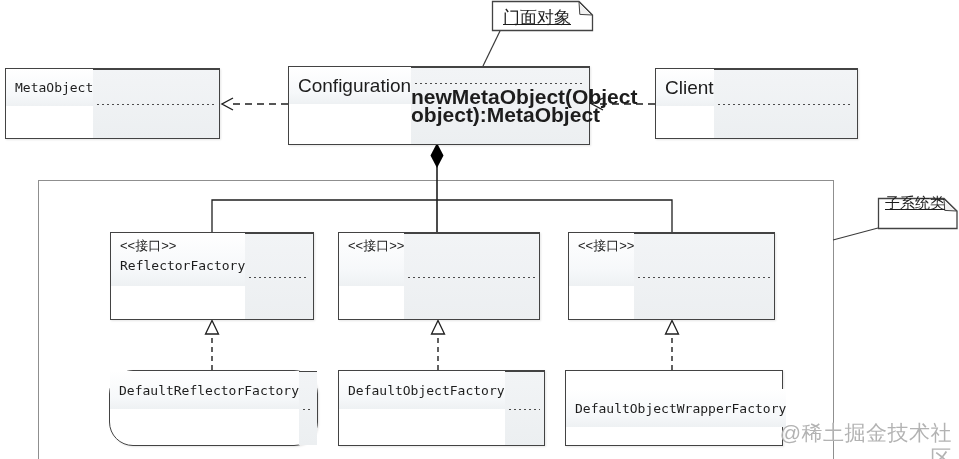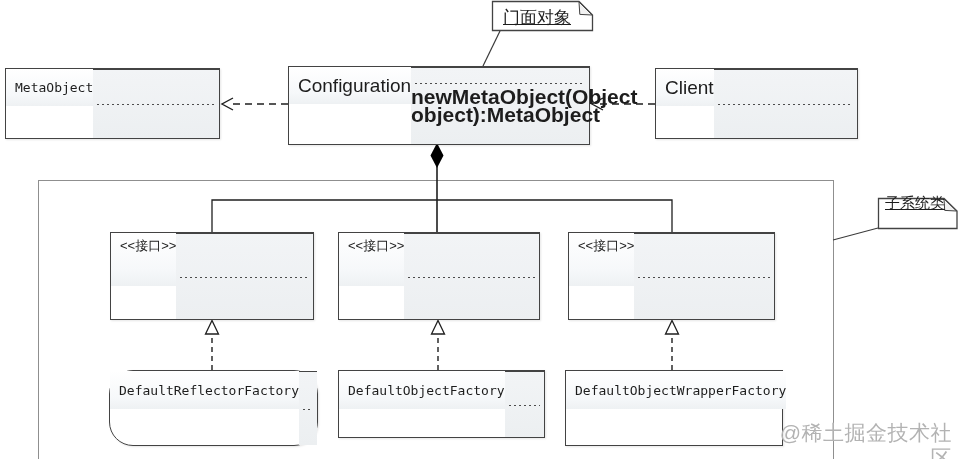--- a/index.html
+++ b/index.html
@@ -130,20 +130,21 @@
       <div class="sans-name">Client</div>
     </div>
     <div class="uml-section">
       <div class="dashes centered"></div>
     </div>
   </div>
 
   <div class="uml-class" style="left:110px;top:232px;width:204px;height:88px;">
     <div class="uml-title" style="height:53px;justify-content:flex-start;padding-top:5px;">
       <div class="stereotype">&lt;&lt;接口&gt;&gt;</div>
+      <div class="class-name mono">ReflectorFactory</div>
     </div>
     <div class="uml-section">
       <div class="dashes centered"></div>
     </div>
   </div>
 
   <div class="uml-class" style="left:338px;top:232px;width:202px;height:88px;">
     <div class="uml-title" style="height:53px;justify-content:flex-start;padding-top:5px;">
       <div class="stereotype">&lt;&lt;接口&gt;&gt;</div>
     </div>
@@ -163,30 +164,30 @@
 
   <div class="uml-class mono" style="left:109px;top:370px;width:209px;height:76px;border-radius:24px;">
     <div class="uml-title" style="height:38px;">
       <div class="class-name">DefaultReflectorFactory</div>
     </div>
     <div class="uml-section">
       <div class="dashes centered"></div>
     </div>
   </div>
 
-  <div class="uml-class mono" style="left:338px;top:370px;width:207px;height:68px;">
+  <div class="uml-class mono" style="left:338px;top:370px;width:207px;height:76px;">
     <div class="uml-title" style="height:38px;">
       <div class="class-name">DefaultObjectFactory</div>
     </div>
     <div class="uml-section">
       <div class="dashes centered"></div>
     </div>
   </div>
 
-  <div class="uml-class mono" style="left:565px;top:370px;width:218px;height:76px;">
+  <div class="uml-class mono" style="left:565px;top:370px;width:218px;height:76px;align-items:center;">
     <div class="uml-title" style="height:38px;">
       <div class="class-name">DefaultObjectWrapperFactory</div>
     </div>
     <div class="uml-section">
       <div class="dashes centered"></div>
     </div>
   </div>
 
   <div class="watermark">@稀土掘金技术社区</div>
 

